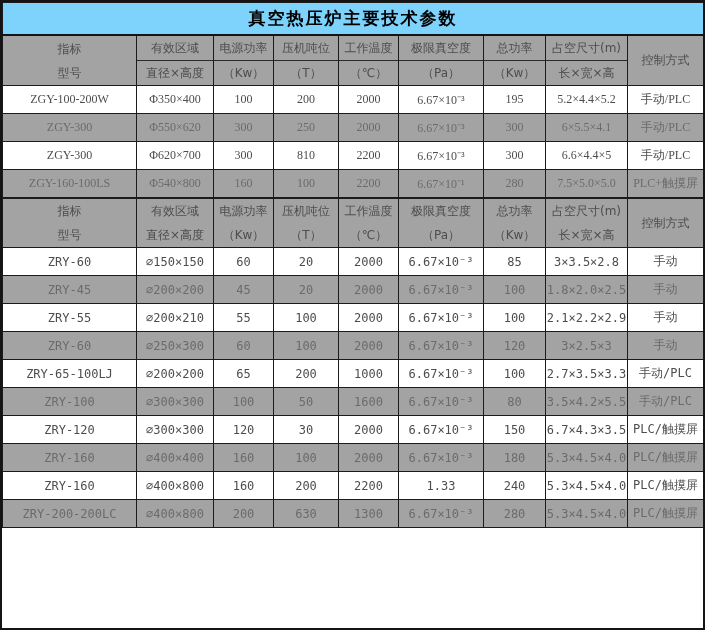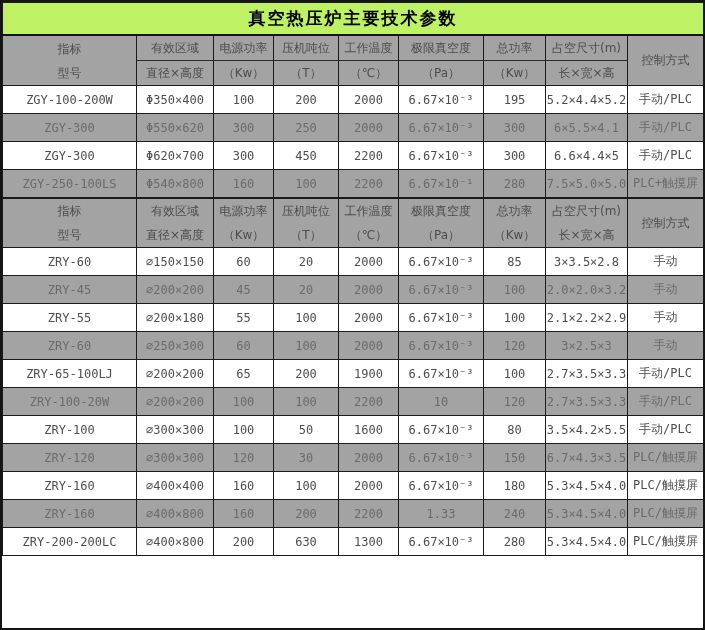--- a/index.html
+++ b/index.html
@@ -20,21 +20,21 @@
   th,td{
     border:1px solid #1b1b1b;
     text-align:center;
     vertical-align:middle;
     padding:0;
     overflow:hidden;
     white-space:nowrap;
   }
   
   tr.title-row th{
-    background:#bef264;
+    background:#7dd3fc;
     color:#000;
     font-weight:bold;
     font-size:17px;
     letter-spacing:2px;
     border-bottom:2px solid #141414;
   }
   #t1 tr.title-row th{height:31px;}
   #t2 tr.title-row th{height:26px;border-top:2px solid #141414;}
   
   tr.header-row th{
@@ -51,21 +51,21 @@
     border-top:1px solid #2a2a2a;
   }
   
   tbody.rows td{
     height:27px;
     font-size:12px;
     font-family:"DejaVu Sans Mono","Liberation Mono",monospace;
     color:#4d4d4d;
     background:#fff;
   }
-  #t1 tbody.rows td{height:27px;}
+  #t1 tbody.rows td{height:27px;font-family:Liberation Serif, serif;}
   tbody.rows tr:nth-child(even) td{
     background:#a3a3a3;
     color:#6b6b6b;
   }
 </style>
 </head>
 <body>
 
 <div id="page">
 
@@ -141,29 +141,29 @@
           <td>2000</td>
           <td>6.67×10⁻³</td>
           <td>300</td>
           <td>6×5.5×4.1</td>
           <td>手动/PLC</td>
         </tr>
         <tr>
           <td>ZGY-300</td>
           <td>Φ620×700</td>
           <td>300</td>
-          <td>450</td>
+          <td>810</td>
           <td>2200</td>
           <td>6.67×10⁻³</td>
           <td>300</td>
           <td>6.6×4.4×5</td>
           <td>手动/PLC</td>
         </tr>
         <tr>
-          <td>ZGY-250-100LS</td>
+          <td>ZGY-160-100LS</td>
           <td>Φ540×800</td>
           <td>160</td>
           <td>100</td>
           <td>2200</td>
           <td>6.67×10⁻¹</td>
           <td>280</td>
           <td>7.5×5.0×5.0</td>
           <td>PLC+触摸屏</td>
         </tr>
       </tbody>
@@ -231,26 +231,26 @@
           <td>手动</td>
         </tr>
         <tr>
           <td>ZRY-45</td>
           <td>⌀200×200</td>
           <td>45</td>
           <td>20</td>
           <td>2000</td>
           <td>6.67×10⁻³</td>
           <td>100</td>
-          <td>2.0×2.0×3.2</td>
+          <td>1.8×2.0×2.5</td>
           <td>手动</td>
         </tr>
         <tr>
           <td>ZRY-55</td>
-          <td>⌀200×180</td>
+          <td>⌀200×210</td>
           <td>55</td>
           <td>100</td>
           <td>2000</td>
           <td>6.67×10⁻³</td>
           <td>100</td>
           <td>2.1×2.2×2.9</td>
           <td>手动</td>
         </tr>
         <tr>
           <td>ZRY-60</td>
@@ -261,34 +261,23 @@
           <td>6.67×10⁻³</td>
           <td>120</td>
           <td>3×2.5×3</td>
           <td>手动</td>
         </tr>
         <tr>
           <td>ZRY-65-100LJ</td>
           <td>⌀200×200</td>
           <td>65</td>
           <td>200</td>
-          <td>1900</td>
-          <td>6.67×10⁻³</td>
-          <td>100</td>
-          <td>2.7×3.5×3.3</td>
-          <td>手动/PLC</td>
-        </tr>
-        <tr>
-          <td>ZRY-100-20W</td>
-          <td>⌀200×200</td>
-          <td>100</td>
-          <td>100</td>
-          <td>2200</td>
-          <td>10</td>
-          <td>120</td>
+          <td>1000</td>
+          <td>6.67×10⁻³</td>
+          <td>100</td>
           <td>2.7×3.5×3.3</td>
           <td>手动/PLC</td>
         </tr>
         <tr>
           <td>ZRY-100</td>
           <td>⌀300×300</td>
           <td>100</td>
           <td>50</td>
           <td>1600</td>
           <td>6.67×10⁻³</td>

